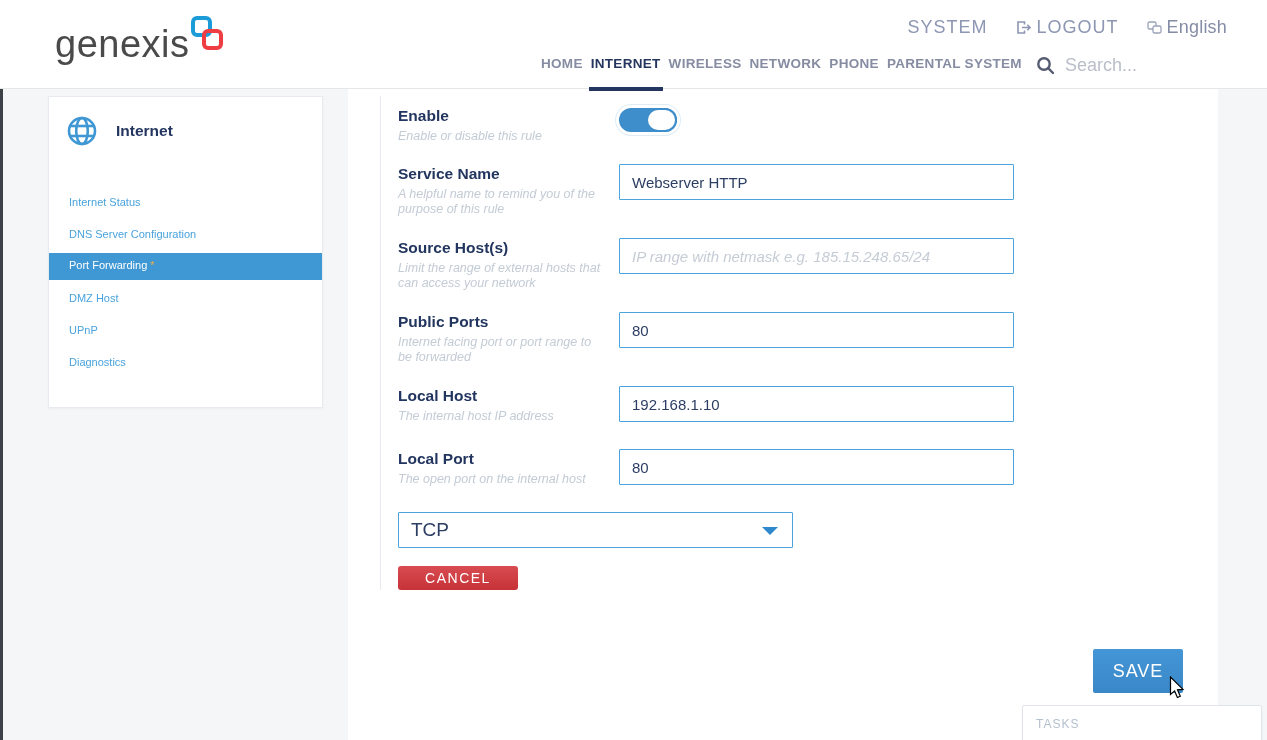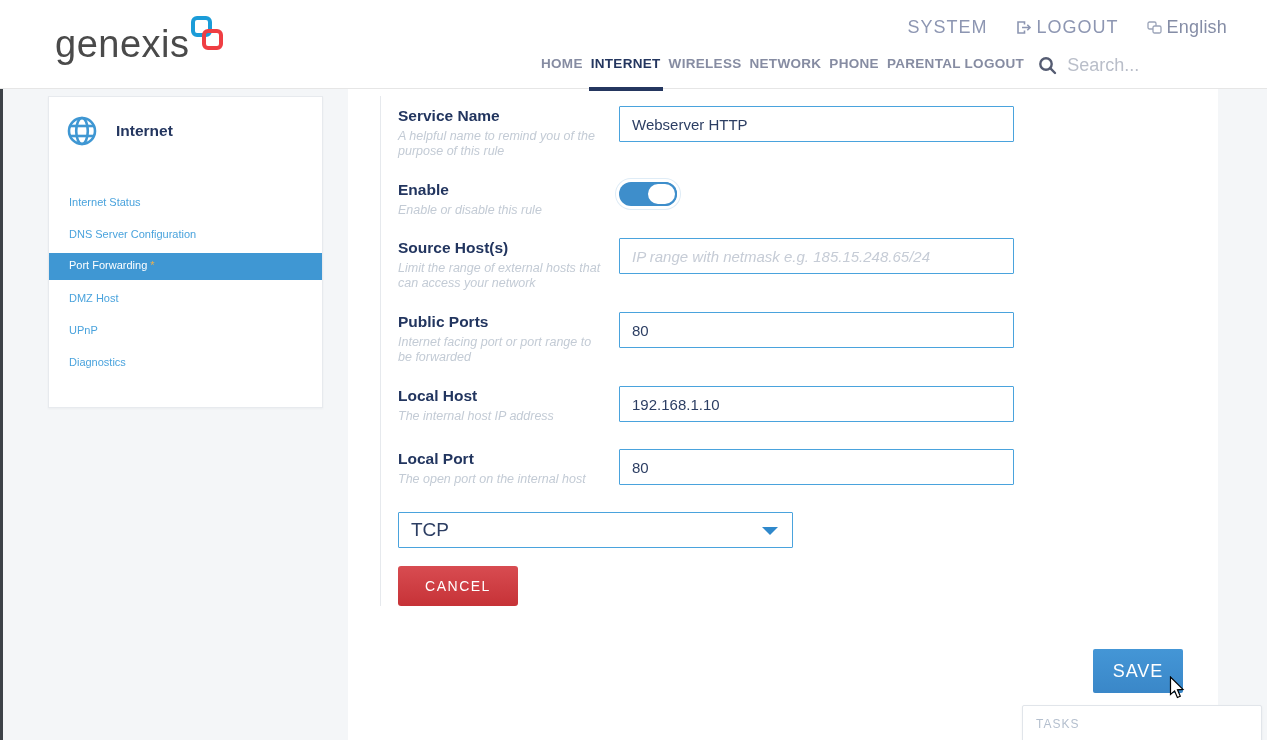--- a/index.html
+++ b/index.html
@@ -86,21 +86,21 @@
   .select {
     position:relative; width:395px; height:36px; border:1px solid #4aa3dd; border-radius:1px;
     background:#fff; font-size:19px; color:#2c3e63; line-height:34px; padding:0 12px; cursor:pointer;
   }
   .select-caret {
     position:absolute; right:14px; top:14px; width:0; height:0;
     border-left:8px solid transparent; border-right:8px solid transparent; border-top:8px solid #2f88cb;
   }
   
   .btn-cancel {
-    margin-top:18px; width:120px; height:40px; border:none; border-radius:3px; cursor:pointer;
+    margin-top:18px; width:120px; height:24px; border:none; border-radius:3px; cursor:pointer;
     background:linear-gradient(#d84c51, #c63237); color:#ffffff;
     font-family:"Liberation Sans", sans-serif; font-size:14px; letter-spacing:1.5px;
   }
   .btn-save {
     position:absolute; left:1093px; top:649px; width:90px; height:44px; border:none; border-radius:2px;
     background:linear-gradient(#4496d6, #3a87c8); color:#ffffff; cursor:pointer; z-index:4;
     font-family:"Liberation Sans", sans-serif; font-size:18px; letter-spacing:1px;
   }
   
   .tasks-panel {
@@ -148,21 +148,21 @@
       <span>English</span>
     </span>
   </div>
 
   <div class="nav-row">
     <span class="nav-item">HOME</span>
     <span class="nav-item active">INTERNET</span>
     <span class="nav-item">WIRELESS</span>
     <span class="nav-item">NETWORK</span>
     <span class="nav-item">PHONE</span>
-    <span class="nav-item">PARENTAL LOGOUT</span>
+    <span class="nav-item">PARENTAL SYSTEM</span>
     <span class="search-box">
       <span class="icon">
         <svg width="19" height="19" viewBox="0 0 19 19">
             <circle cx="8" cy="8" r="5.7" fill="none" stroke="#555c72" stroke-width="2.4"></circle>
             <line x1="12.2" y1="12.2" x2="17" y2="17" stroke="#555c72" stroke-width="2.4" stroke-linecap="round"></line>
           </svg>
       </span>
       <input class="search-input" type="text" placeholder="Search..." style="">
     </span>
   </div>
@@ -192,39 +192,39 @@
       <span>Port Forwarding</span><span class="asterisk">*</span>
     </div>
     <div class="sidebar-item">DMZ Host</div>
     <div class="sidebar-item">UPnP</div>
     <div class="sidebar-item">Diagnostics</div>
   </div>
 </div>
 
 <div class="form-section">
 
-  <div class="form-row">
-    <div class="label-col">
-      <div class="field-label">Service Name</div>
-      <div class="field-help">A helpful name to remind you of the purpose of this rule</div>
-    </div>
-    <div class="control-col">
-      <input class="txt-input" type="text" value="Webserver HTTP" style="">
-    </div>
-  </div>
-
   <div class="form-row" style="margin-bottom:20px;">
     <div class="label-col">
       <div class="field-label">Enable</div>
       <div class="field-help">Enable or disable this rule</div>
     </div>
     <div class="control-col">
       <div class="toggle">
         <div class="toggle-knob"></div>
       </div>
+    </div>
+  </div>
+
+  <div class="form-row">
+    <div class="label-col">
+      <div class="field-label">Service Name</div>
+      <div class="field-help">A helpful name to remind you of the purpose of this rule</div>
+    </div>
+    <div class="control-col">
+      <input class="txt-input" type="text" value="Webserver HTTP" style="">
     </div>
   </div>
 
   <div class="form-row">
     <div class="label-col">
       <div class="field-label">Source Host(s)</div>
       <div class="field-help">Limit the range of external hosts that can access your network</div>
     </div>
     <div class="control-col">
       <input class="txt-input" type="text" placeholder="IP range with netmask e.g. 185.15.248.65/24" style="">

